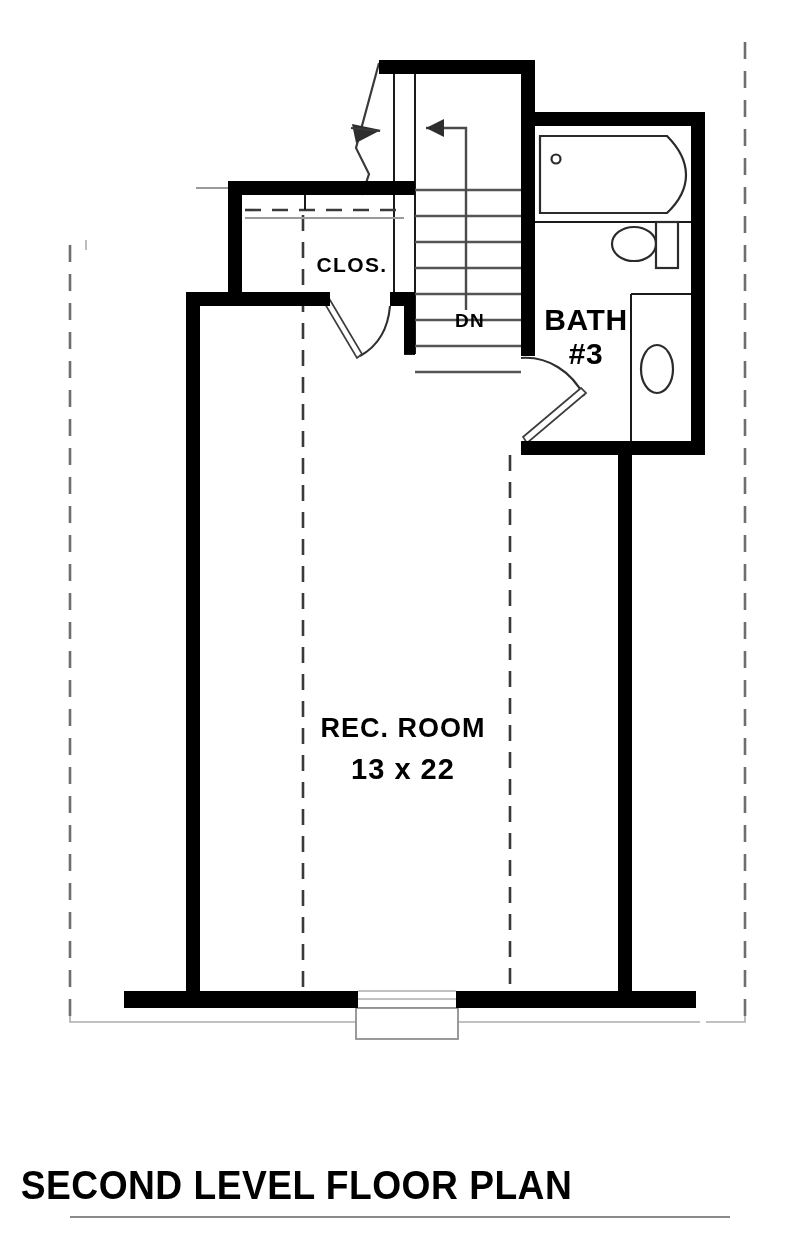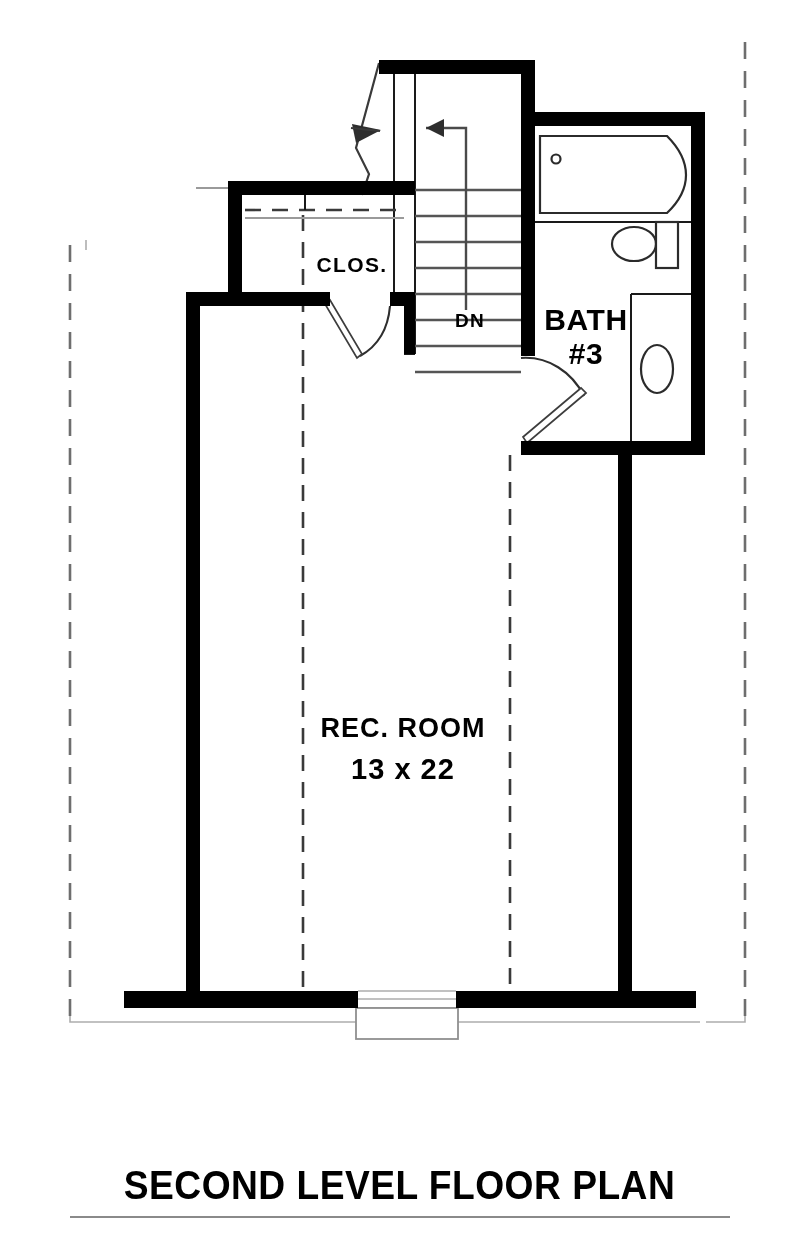--- a/index.html
+++ b/index.html
@@ -54,21 +54,21 @@
   .lbl-dim    { font-size: 29px; letter-spacing: 1px; }
   .lbl-clos   { font-size: 21px; letter-spacing: 1.4px; }
   .lbl-bath   { font-size: 30px; letter-spacing: 0.6px; }
   .lbl-dn     { font-size: 19px; letter-spacing: 1.2px; }
 
   #title-block {
     position: absolute;
     left: 0;
     top: 1163px;
     width: 800px;
-    text-align: center;
+    text-align: left;
   }
   #plan-title {
     font-family: "Liberation Sans", sans-serif;
     font-weight: bold;
     font-size: 40px;
     letter-spacing: 0.5px;
     color: #000000;
     transform: scaleX(0.93);
     display: inline-block;
     white-space: nowrap;

